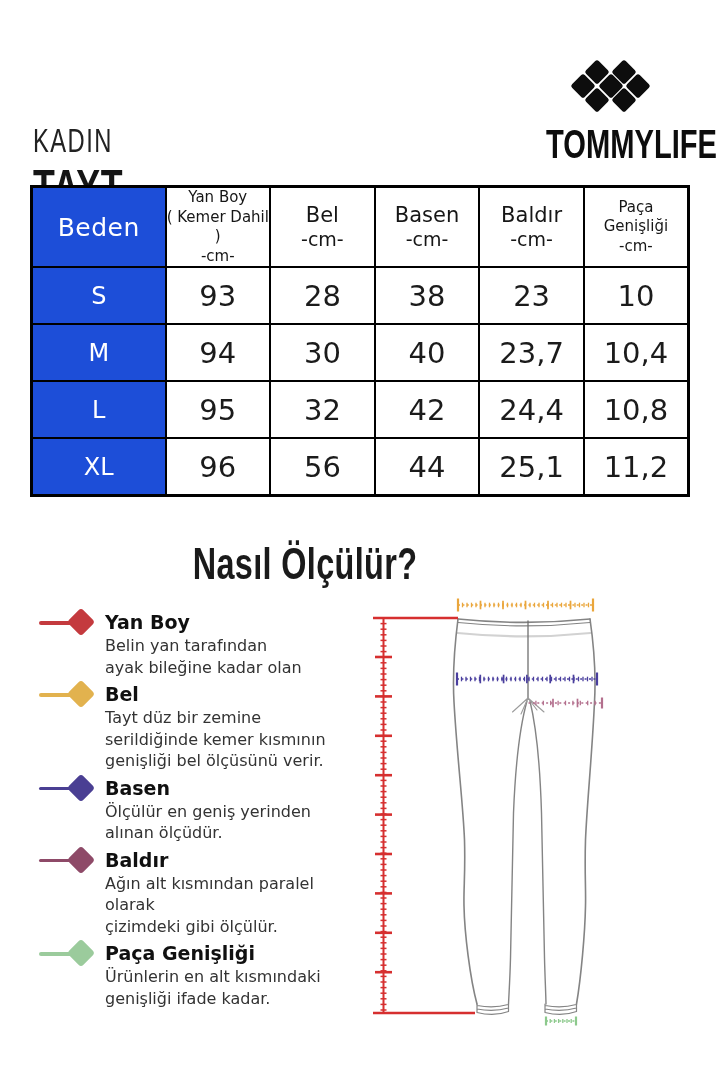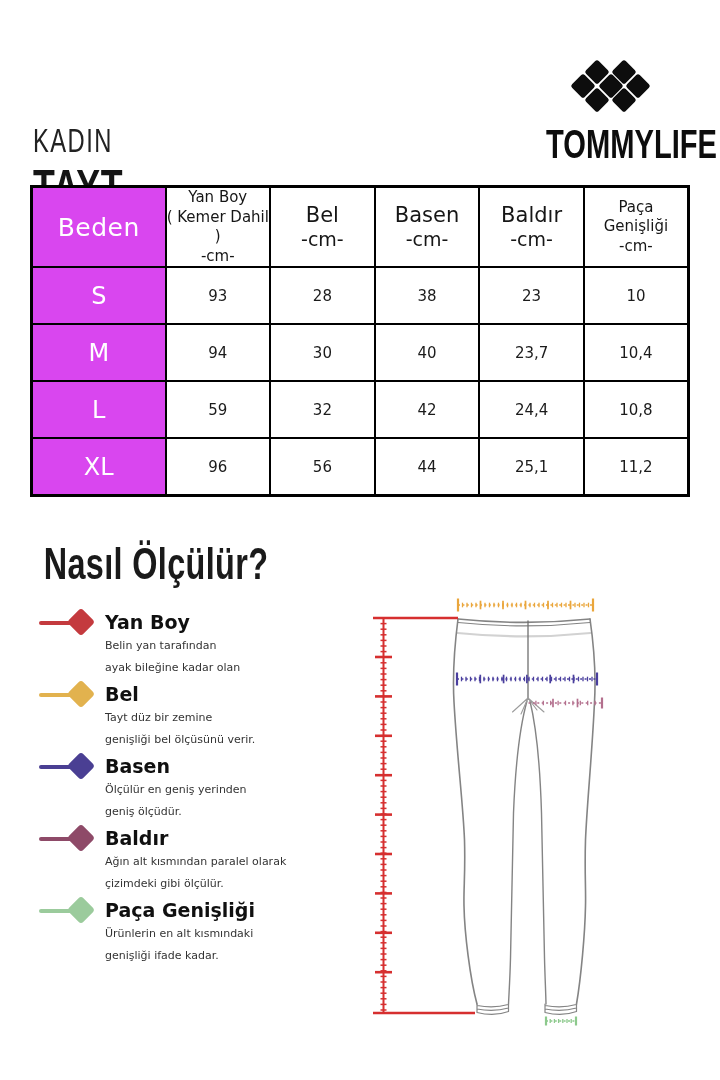--- a/index.html
+++ b/index.html
@@ -18,42 +18,42 @@
   .brand-name{font-family:"Liberation Sans",sans-serif;font-weight:700;font-size:41px;
               color:#0d0d0d;transform:scaleX(.71);transform-origin:center;line-height:40px;margin-top:6px;letter-spacing:0;}
 
   
   .size-table{position:absolute;left:30px;top:185px;width:660px;border-collapse:collapse;
               table-layout:fixed;border:3px solid #000;}
   .size-table th,.size-table td{border:2px solid #000;text-align:center;vertical-align:middle;padding:0;}
   .size-table col.c0{width:134px;}
   .size-table .head th{height:58px;}
   .size-table tr.datarow th,.size-table tr.datarow td{height:55px;}
-  .corner,.sz{background:#d946ef;color:#fff;border-color:#000 !important;font-weight:400;}
+  .corner,.sz{background:#1d4ed8;color:#fff;border-color:#000 !important;font-weight:400;}
   .corner{font-size:25px;letter-spacing:.5px;}
   .sz{font-size:24px;}
   .colhead{line-height:1.25;font-weight:400;color:#161616;}
   .ct{display:block;font-size:21px;}
   .cu{display:block;font-size:19px;}
   .ct.small,.cu.small{font-size:15px;line-height:1.3;}
-  .size-table td{font-size:15px;color:#1b1b1b;}
+  .size-table td{font-size:29px;color:#1b1b1b;}
 
   
-  .measure-title{position:absolute;left:0;top:538px;width:611px;}
+  .measure-title{position:absolute;left:0;top:538px;width:611px;text-align:center;}
   .measure-title span{display:inline-block;font-family:"Liberation Sans",sans-serif;font-weight:700;
         font-size:45px;color:#1a1a1a;transform:scaleX(.72);transform-origin:center;letter-spacing:.5px;}
 
   
   .legend{position:absolute;left:33px;top:610px;width:330px;display:flex;flex-direction:column;gap:4px;}
   .legend-item{display:flex;align-items:flex-start;}
   .marker{position:relative;width:72px;height:25px;flex:none;}
   .mline{position:absolute;left:6px;top:11px;width:38px;height:3.6px;border-radius:2px;}
   .mdiamond{position:absolute;left:38px;top:2px;width:20px;height:20px;border-radius:3.5px;transform:rotate(45deg);}
   .ltitle{font-size:19px;font-weight:700;color:#101010;line-height:25px;}
-  .ldesc{font-size:11px;color:#333;line-height:21.5px;}
+  .ldesc{font-size:16px;color:#333;line-height:21.5px;}
 
   
   .diagram{position:absolute;left:360px;top:588px;width:350px;height:462px;}
   .outline path{fill:none;stroke-linecap:round;}
 </style>
 </head>
 <body>
 
 <div class="page">
 
@@ -120,21 +120,21 @@
     <tr class="datarow">
       <th class="sz">M</th>
       <td>94</td>
       <td>30</td>
       <td>40</td>
       <td>23,7</td>
       <td>10,4</td>
     </tr>
     <tr class="datarow">
       <th class="sz">L</th>
-      <td>59</td>
+      <td>95</td>
       <td>32</td>
       <td>42</td>
       <td>24,4</td>
       <td>10,8</td>
     </tr>
     <tr class="datarow">
       <th class="sz">XL</th>
       <td>96</td>
       <td>56</td>
       <td>44</td>
@@ -164,34 +164,35 @@
     </div>
     <div class="legend-item">
       <div class="marker">
         <span class="mline" style="background-color: rgb(226, 178, 78);"></span>
         <span class="mdiamond" style="background-color: rgb(226, 178, 78);"></span>
       </div>
       <div class="ltext">
         <div class="ltitle">Bel</div>
         <div class="ldesc">
           <div>Tayt düz bir zemine</div>
+          <div>serildiğinde kemer kısmının</div>
           <div>genişliği bel ölçüsünü verir.</div>
         </div>
       </div>
     </div>
     <div class="legend-item">
       <div class="marker">
         <span class="mline" style="background-color: rgb(74, 63, 147);"></span>
         <span class="mdiamond" style="background-color: rgb(74, 63, 147);"></span>
       </div>
       <div class="ltext">
         <div class="ltitle">Basen</div>
         <div class="ldesc">
           <div>Ölçülür en geniş yerinden</div>
-          <div>geniş ölçüdür.</div>
+          <div>alınan ölçüdür.</div>
         </div>
       </div>
     </div>
     <div class="legend-item">
       <div class="marker">
         <span class="mline" style="background-color: rgb(142, 74, 104);"></span>
         <span class="mdiamond" style="background-color: rgb(142, 74, 104);"></span>
       </div>
       <div class="ltext">
         <div class="ltitle">Baldır</div>

